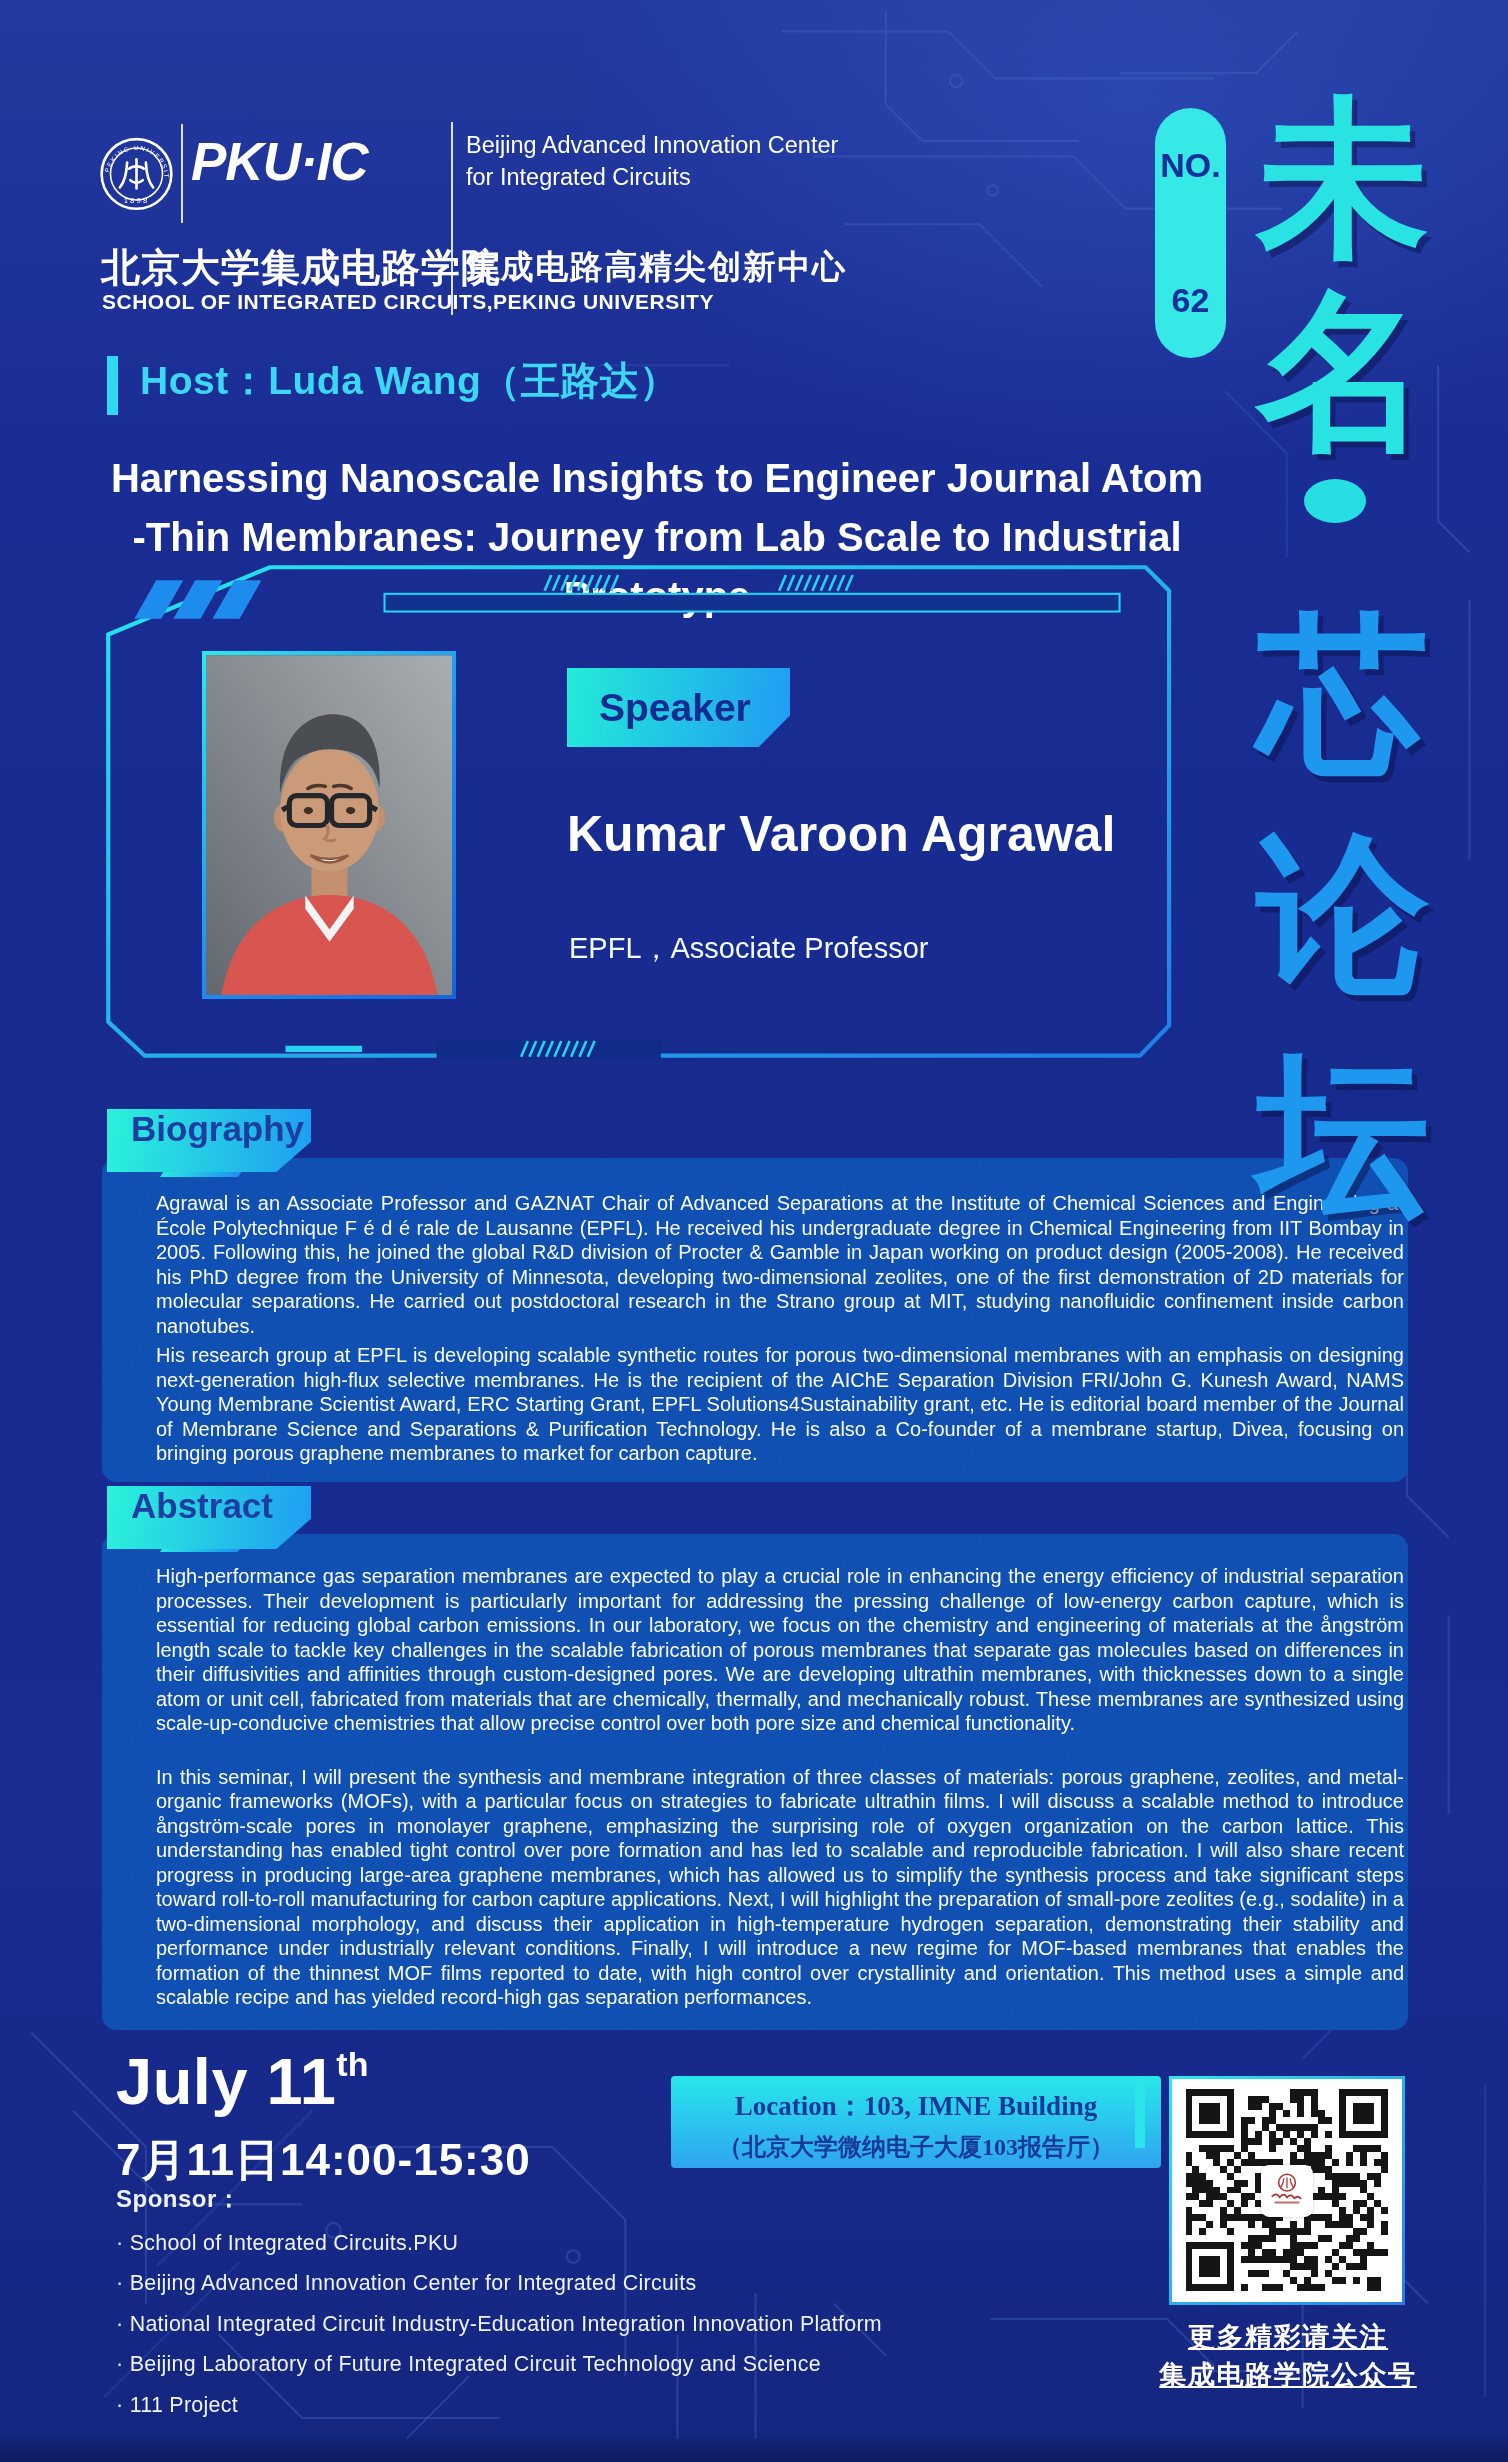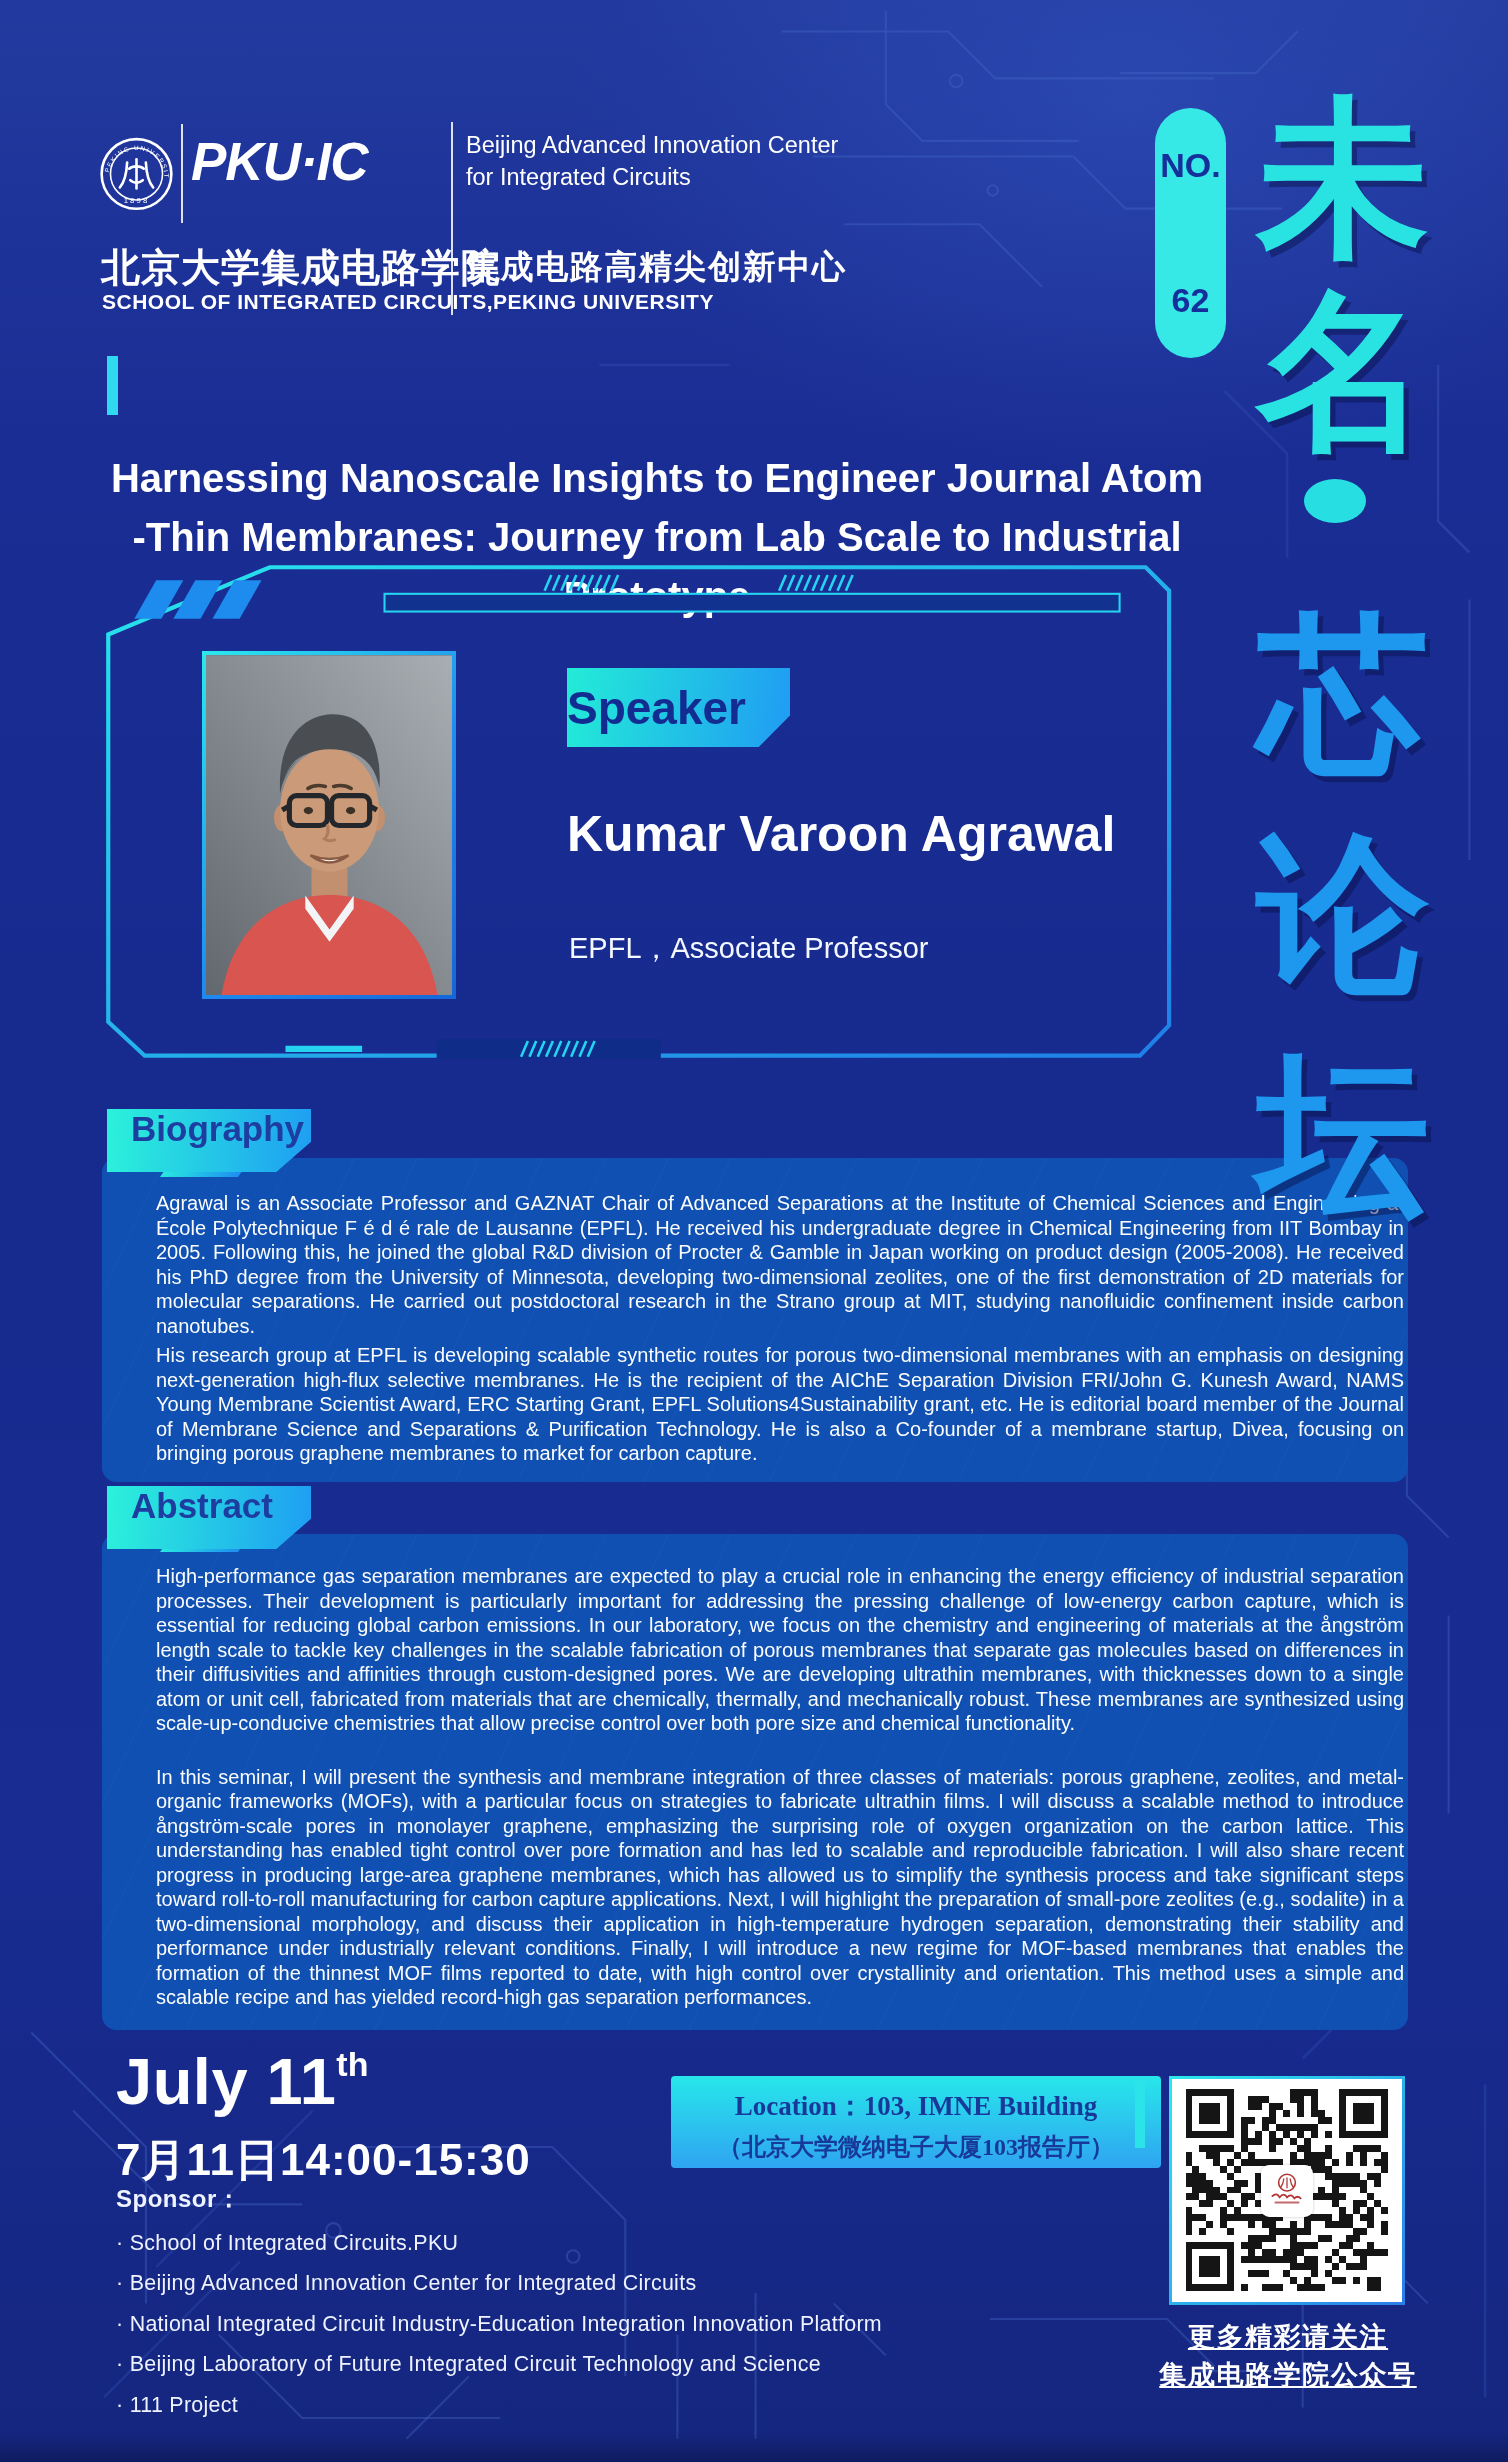--- a/index.html
+++ b/index.html
@@ -38,21 +38,21 @@
   .host-text{left:140px;top:354px;font-size:39px;font-weight:800;color:#3bd7f3;letter-spacing:0.5px;}
   .title{left:102px;top:449px;width:1110px;text-align:center;font-size:40px;font-weight:800;line-height:59px;color:#fff;}
   
   .photo-frame{left:202px;top:651px;width:254px;height:348px;padding:3.6px;box-sizing:border-box;
     background:linear-gradient(135deg,#2be9ec 0%,#1f8cf0 55%,#1566d8 100%);}
   .photo-inner{width:100%;height:100%;overflow:hidden;background:#7c8187;}
   .speaker-tag{left:567px;top:668px;width:223px;height:79px;
     background:linear-gradient(100deg,#23ecd7 0%,#209bf4 100%);
     clip-path:polygon(0 0,100% 0,100% 60%,86% 100%,0 100%);
     display:flex;align-items:center;}
-  .speaker-tag span{font-size:46px;font-weight:800;color:#132c92;}
+  .speaker-tag span{font-size:39px;font-weight:800;color:#132c92;padding-left:32px;}
   .speaker-name{left:567px;top:805px;font-size:50px;font-weight:800;color:#fff;letter-spacing:0;}
   .speaker-aff{left:569px;top:929px;font-size:29px;font-weight:500;color:#f4f8ff;}
   
   .sec-label{width:204px;height:63px;background:linear-gradient(95deg,#2bf2da 0%,#1e9ef3 100%);
     clip-path:polygon(0 0,100% 0,100% 52%,83% 100%,0 100%);display:flex;}
   .sec-label span{font-size:35px;font-weight:800;color:#1d3ea0;padding-left:24px;}
   .panel{width:1306px;background:#0f50b2;border-radius:14.6px;
     background-image:repeating-linear-gradient(115deg, rgba(255,255,255,.025) 0 1px, rgba(0,0,0,0) 1px 57px);}
   .panel-tag{width:78px;height:9.4px;background:linear-gradient(90deg,#27e9e0,#1f8ef0);transform:skewX(-35deg);}
   .body-text{width:1248px;color:#fbfdff;font-size:20px;line-height:24.5px;text-align:justify;}
@@ -145,20 +145,21 @@
   </div>
 
   <div class="abs side-char side-cyan nosel" style="top:88px;">未</div>
   <div class="abs side-char side-cyan nosel" style="top:281px;">名</div>
   <div class="abs side-dot"></div>
   <div class="abs side-char side-blue nosel" style="top:604px;">芯</div>
   <div class="abs side-char side-blue nosel" style="top:824px;">论</div>
   <div class="abs side-char side-blue nosel" style="top:1044px;z-index:5;">坛</div>
 
   <div class="abs host-bar"></div>
+  <div class="abs host-text">Host：Luda Wang（王路达）</div>
 
   <div class="abs title">
     <div>Harnessing Nanoscale Insights to Engineer Journal Atom</div>
     <div>-Thin Membranes: Journey from Lab Scale to Industrial Prototype</div>
   </div>
 
   <svg class="abs" style="left:78px;top:550px;" width="1199" height="537" viewBox="0 0 2300 1030">
     <defs>
       <linearGradient id="gradCB" x1="0" y1="0" x2="1" y2="1">
         <stop offset="0" stop-color="#28e5ec"></stop>

